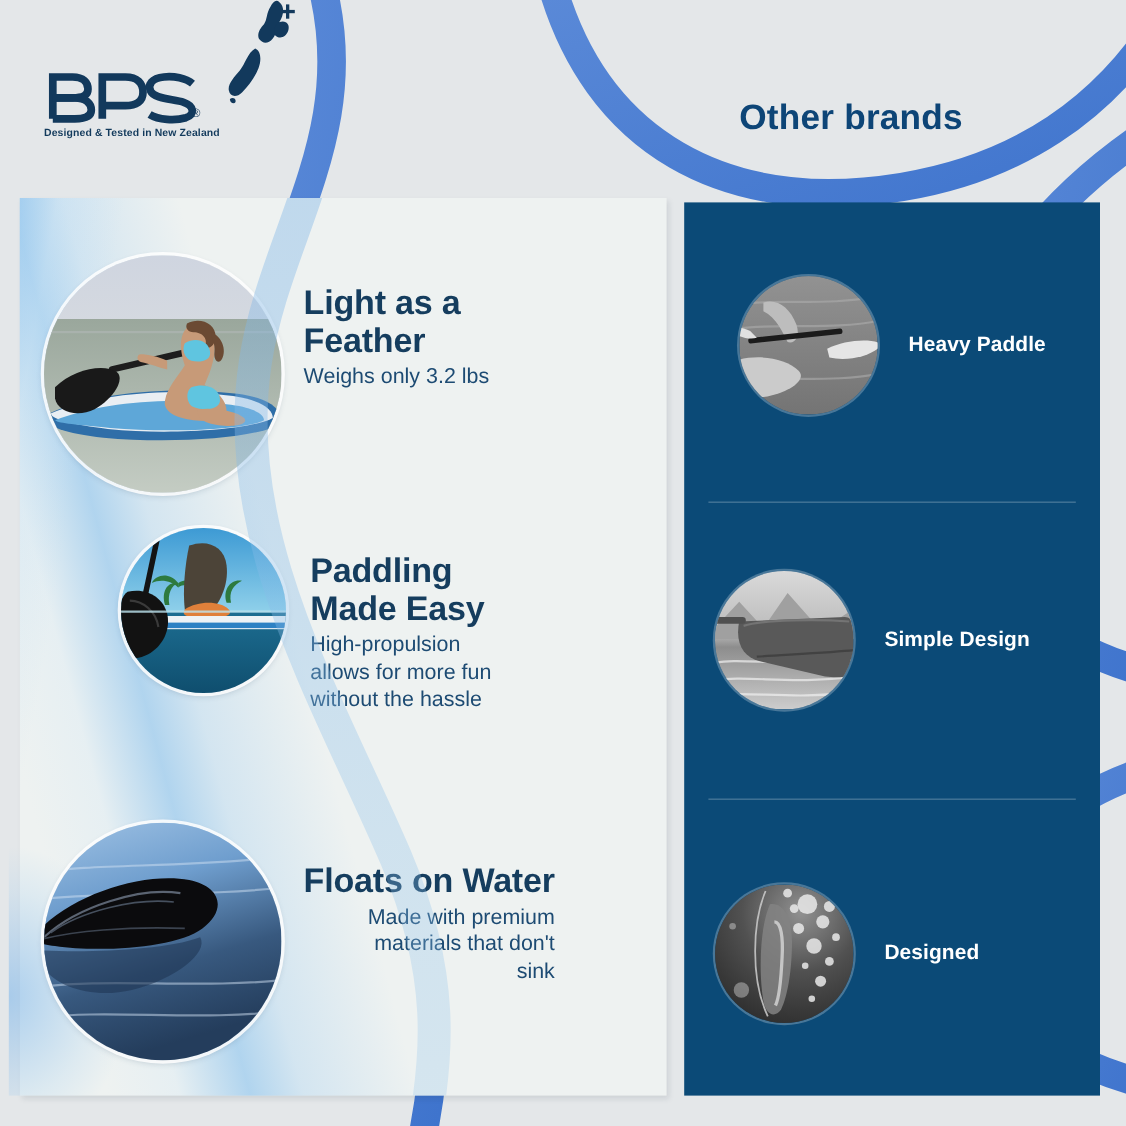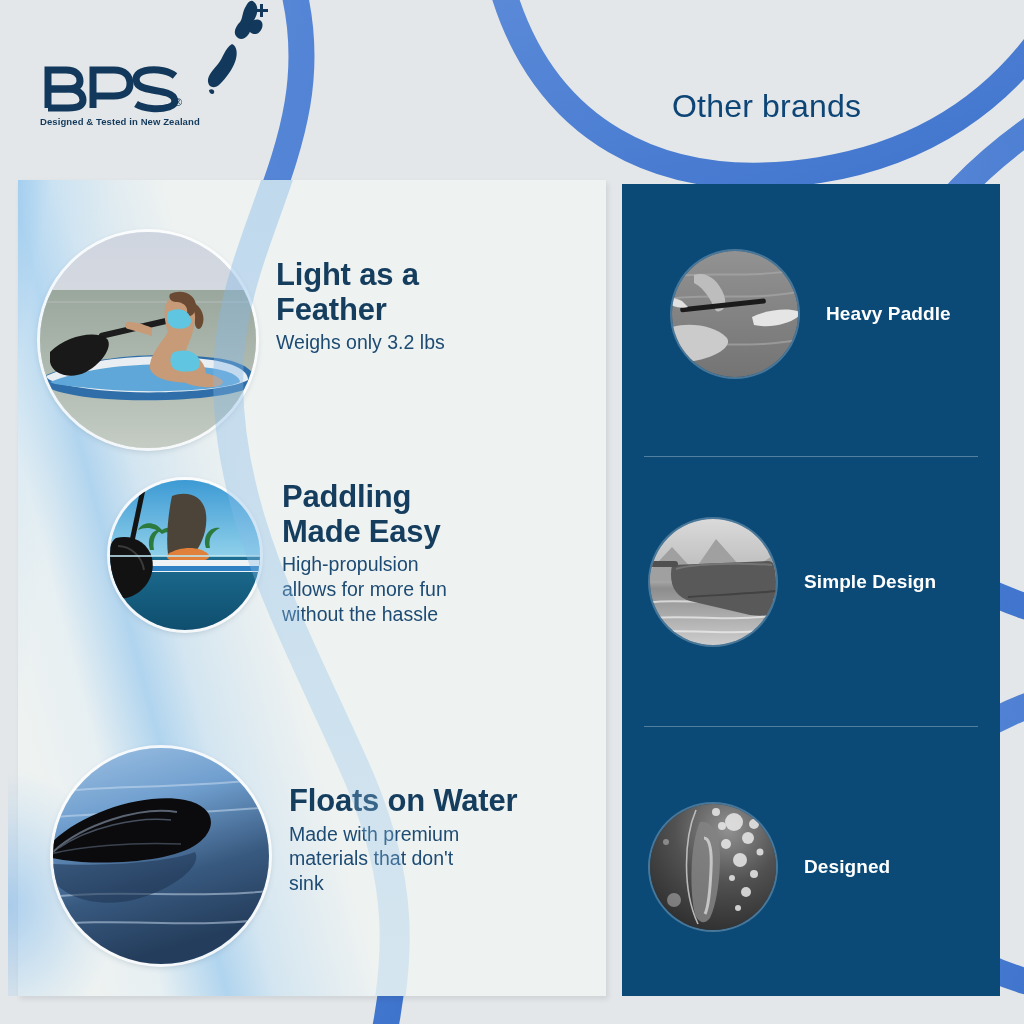--- a/index.html
+++ b/index.html
@@ -62,21 +62,21 @@
   .logo-wrap{position:absolute;left:38px;top:62px;z-index:8;}
   .logo-bps{display:block;}
   .logo-tag{
     font-size:9.5px;font-weight:bold;color:#123a5c;letter-spacing:.1px;
     margin-top:2px;margin-left:2px;white-space:nowrap;
   }
   .nz-map{position:absolute;left:196px;top:-4px;z-index:8;}
 
   .other-brands{
     position:absolute;left:672px;top:88px;z-index:8;
-    font-size:32px;font-weight:normal;color:#0d4577;letter-spacing:.2px;
+    font-size:32px;font-weight:bold;color:#0d4577;letter-spacing:.2px;
   }
 
   
   .feature{position:absolute;display:flex;align-items:flex-start;z-index:5;}
   .circle{
     position:relative;border-radius:50%;overflow:hidden;flex:none;
     box-shadow:0 0 0 3px rgba(255,255,255,.85), 0 2px 7px rgba(30,60,90,.28);
   }
   .ftext{margin-left:20px;}
   .ftitle{
@@ -86,22 +86,22 @@
   .fsub{
     font-size:19.5px;color:#1d4b73;line-height:1.26;margin-top:3px;
     white-space:pre-line;
   }
 
   .f1{left:40px;top:232px;}
   .f1 .circle{width:216px;height:216px;}
   .f1 .ftext{margin-top:26px;}
   .f2{left:110px;top:480px;}
   .f2 .circle{width:150px;height:150px;}
-  .f2 .ftext{margin-left:22px;}
-  .f3{left:53px;top:748px;}
+  .f2 .ftext{margin-top:22px;margin-left:22px;}
+  .f3{left:40px;top:748px;text-align:right;}
   .f3 .circle{width:216px;height:216px;}
   .f3 .ftext{margin-top:36px;}
 
   
   .comp{position:absolute;display:flex;align-items:center;z-index:5;}
   .comp .circle{width:126px;height:126px;box-shadow:0 0 0 2px rgba(255,255,255,.25);}
   .ctext{
     margin-left:28px;font-size:19px;font-weight:bold;color:#ffffff;
     letter-spacing:.1px;
   }

